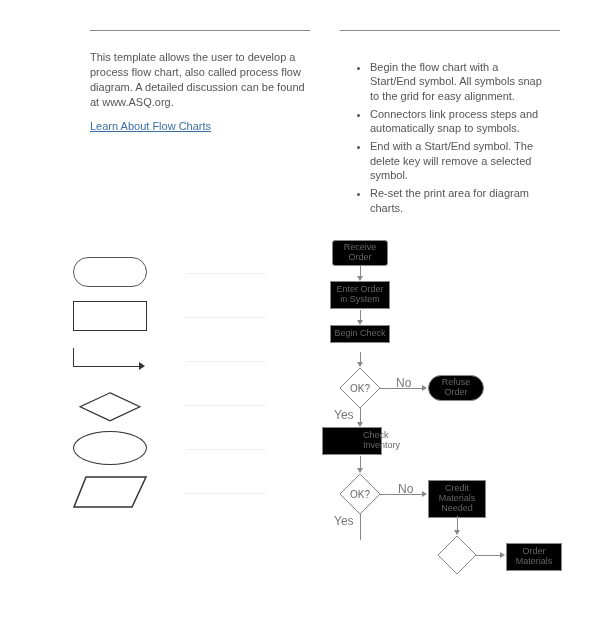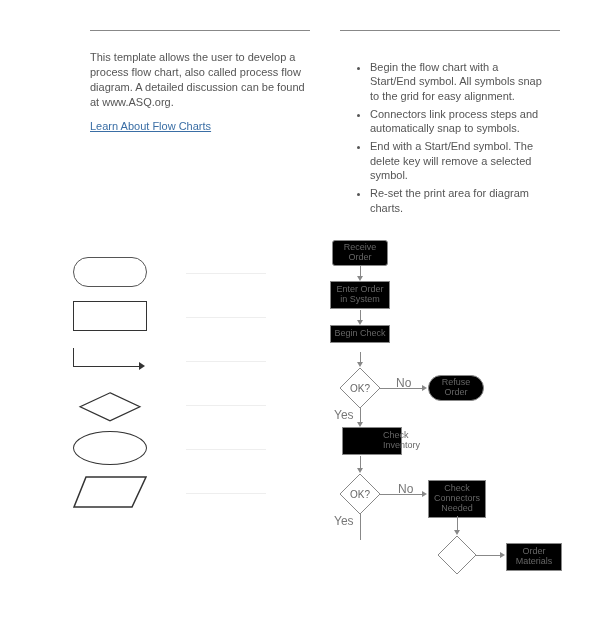--- a/index.html
+++ b/index.html
@@ -230,34 +230,34 @@
     </div>
     <div class="lab" style="left:74px; top:136px;">No</div>
     <div class="hline" style="left:70px; top:148px; width:44px;"></div>
     <div class="arr-r" style="left:112px; top:145px;"></div>
     <div class="fbox fterm" style="left:118px; top:135px;border-radius:13px;">Refuse Order</div>
 
     <div class="lab" style="left:12px; top:168px;">Yes</div>
     <div class="vline" style="left:50px; top:168px; height:16px;"></div>
     <div class="arr-d" style="left:47px; top:182px;"></div>
 
-    <div class="fbox" style="left:32px; top:187px;padding-left:40px;">Check Inventory</div>
+    <div class="fbox" style="left:12px; top:187px;padding-left:40px;">Check Inventory</div>
     <div class="vline" style="left:50px; top:216px; height:14px;"></div>
     <div class="arr-d" style="left:47px; top:228px;"></div>
 
     <div class="diamond" style="left:28px; top:232px;">
       <svg width="44" height="44">
           <polygon points="22,2 42,22 22,42 2,22" fill="#fff" stroke="#888"></polygon>
         </svg>
       <div class="dt">OK?</div>
     </div>
     <div class="lab" style="left:76px; top:242px;">No</div>
     <div class="hline" style="left:70px; top:254px; width:44px;"></div>
     <div class="arr-r" style="left:112px; top:251px;"></div>
-    <div class="fbox" style="left:118px; top:240px; width:58px;">Check Connectors Needed</div>
+    <div class="fbox" style="left:118px; top:240px; width:58px;">Credit Materials Needed</div>
 
     <div class="lab" style="left:12px; top:274px;">Yes</div>
     <div class="vline" style="left:50px; top:274px; height:26px;"></div>
 
     <div class="vline" style="left:147px; top:276px; height:16px;"></div>
     <div class="arr-d" style="left:144px; top:290px;"></div>
     <div class="diamond" style="left:126px; top:294px; width:42px; height:42px;">
       <svg width="42" height="42">
           <polygon points="21,2 40,21 21,40 2,21" fill="#fff" stroke="#888"></polygon>
         </svg>

